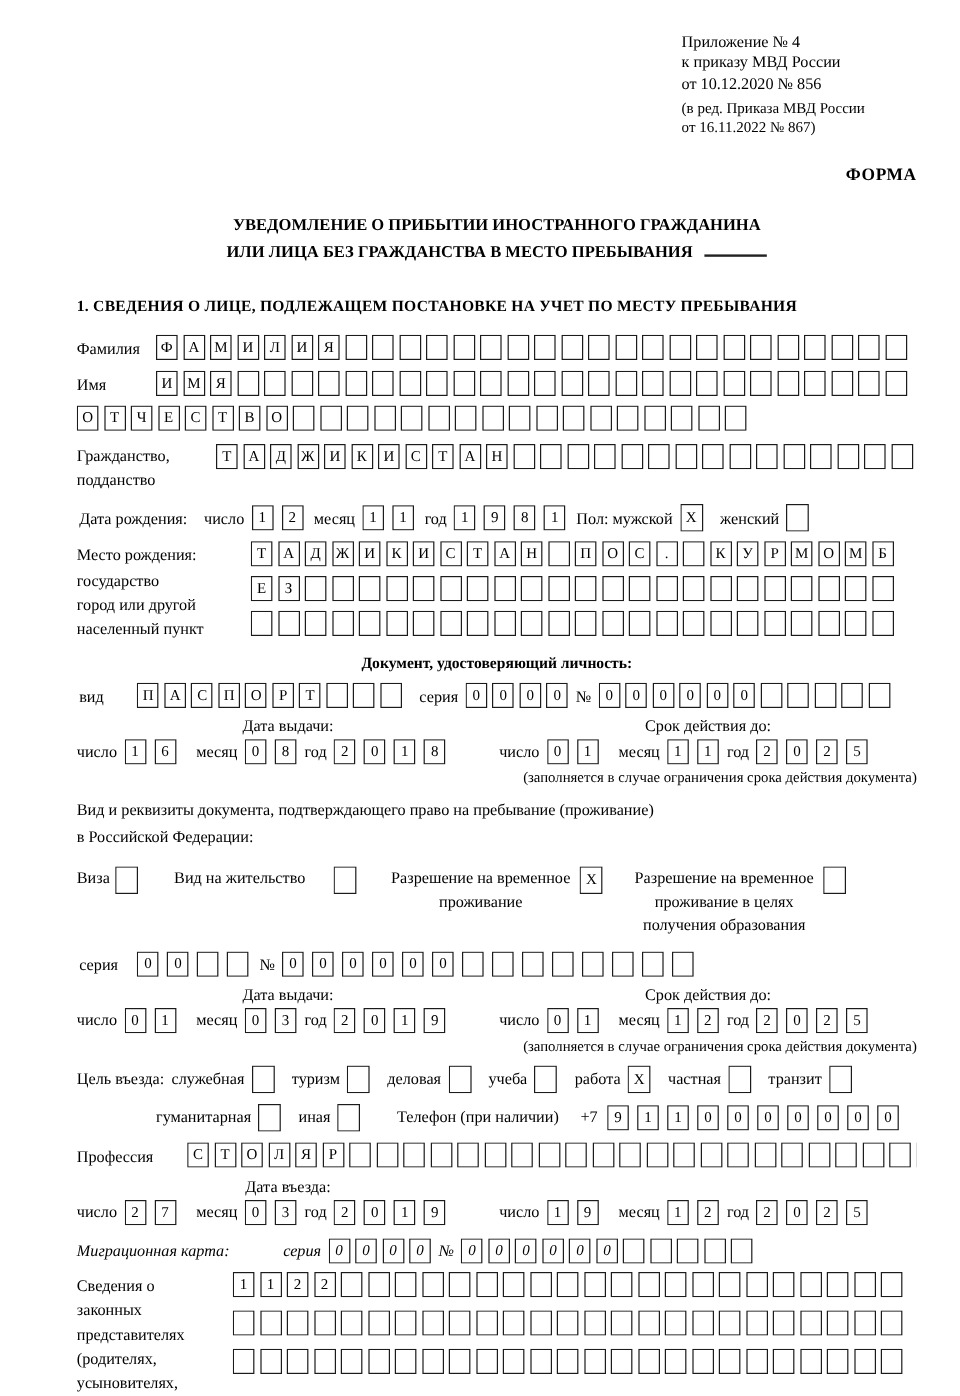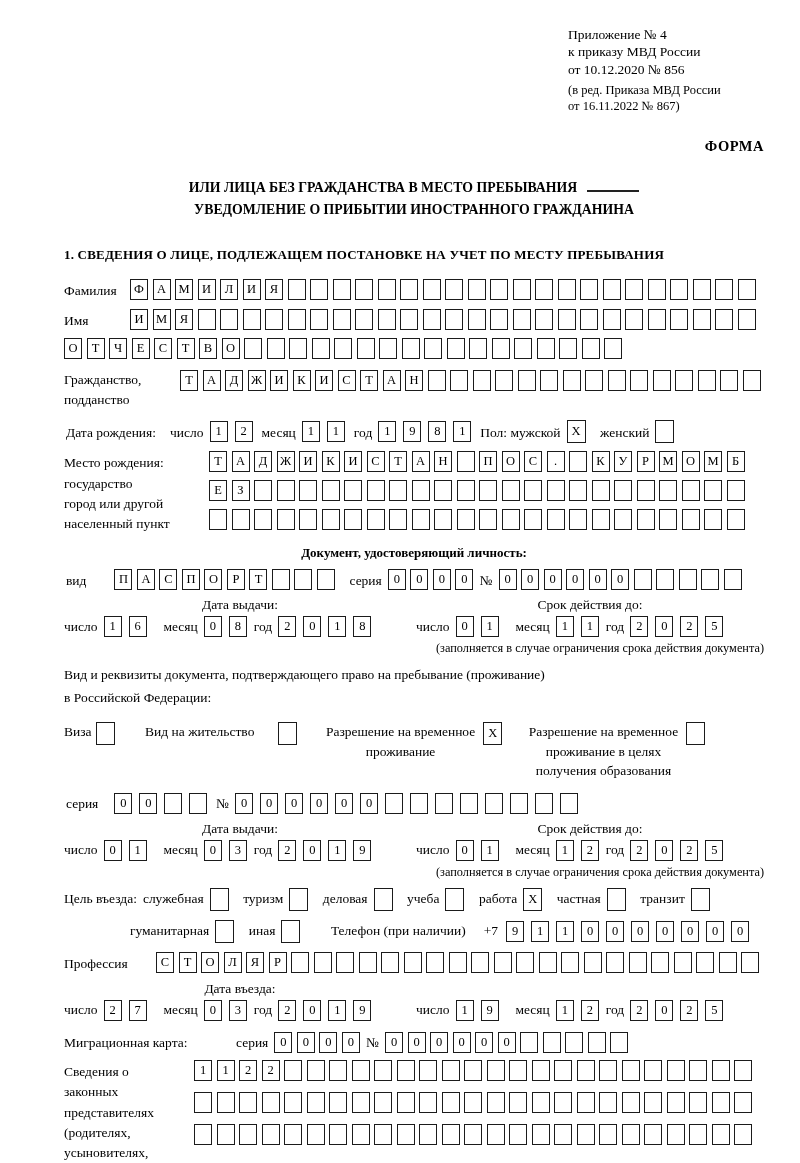--- a/index.html
+++ b/index.html
@@ -64,22 +64,22 @@
     <div>к приказу МВД России</div>
     <div>от 10.12.2020 № 856</div>
     <div class="small">
       <div>(в ред. Приказа МВД России</div>
       <div>от 16.11.2022 № 867)</div>
     </div>
   </div>
   <div class="forma">ФОРМА</div>
 
   <div class="title">
+    <div>УВЕДОМЛЕНИЕ О ПРИБЫТИИ ИНОСТРАННОГО ГРАЖДАНИНА</div>
     <div><span>ИЛИ ЛИЦА БЕЗ ГРАЖДАНСТВА В МЕСТО ПРЕБЫВАНИЯ</span><span class="blank"></span></div>
-    <div>УВЕДОМЛЕНИЕ О ПРИБЫТИИ ИНОСТРАННОГО ГРАЖДАНИНА</div>
   </div>
 
   <div class="sec-title">1. СВЕДЕНИЯ О ЛИЦЕ, ПОДЛЕЖАЩЕМ ПОСТАНОВКЕ НА УЧЕТ ПО МЕСТУ ПРЕБЫВАНИЯ</div>
 
   <div class="frow">
     <div class="flabel w66">Фамилия</div>
     <div class="cellrow">
         <span class="cell">Ф</span>
         <span class="cell">А</span>
         <span class="cell">М</span>
@@ -667,21 +667,21 @@
       <span class="word">год</span>
       <div class="cellrow dgap">
           <span class="cell">2</span>
           <span class="cell">0</span>
           <span class="cell">2</span>
           <span class="cell">5</span>
         </div>
     </div>
   </div>
 
-  <div class="frow" style="align-items:center;">
+  <div class="frow" style="align-items:center;font-style:italic;">
     <div class="flabel" style="width:170px;">Миграционная карта:</div>
     <span class="inline-label">серия</span>
     <div class="cellrow">
         <span class="cell">0</span>
         <span class="cell">0</span>
         <span class="cell">0</span>
         <span class="cell">0</span>
       </div>
     <span class="inline-label">№</span>
     <div class="cellrow">

